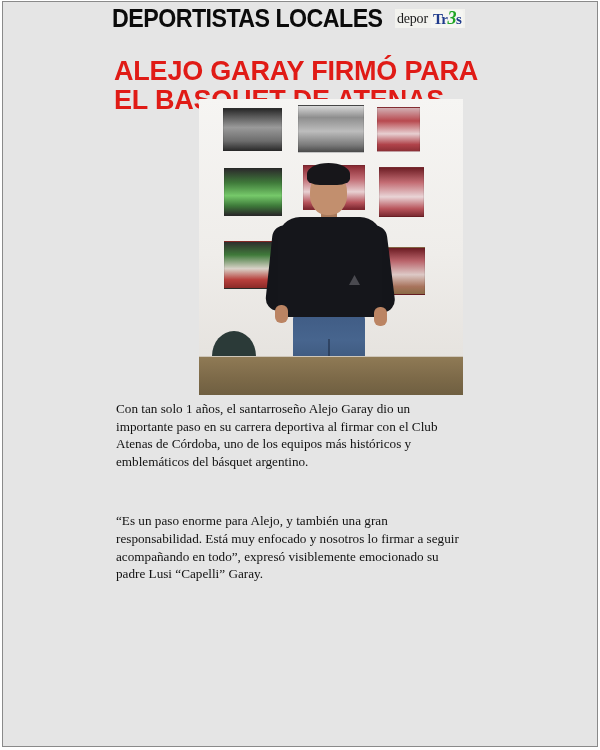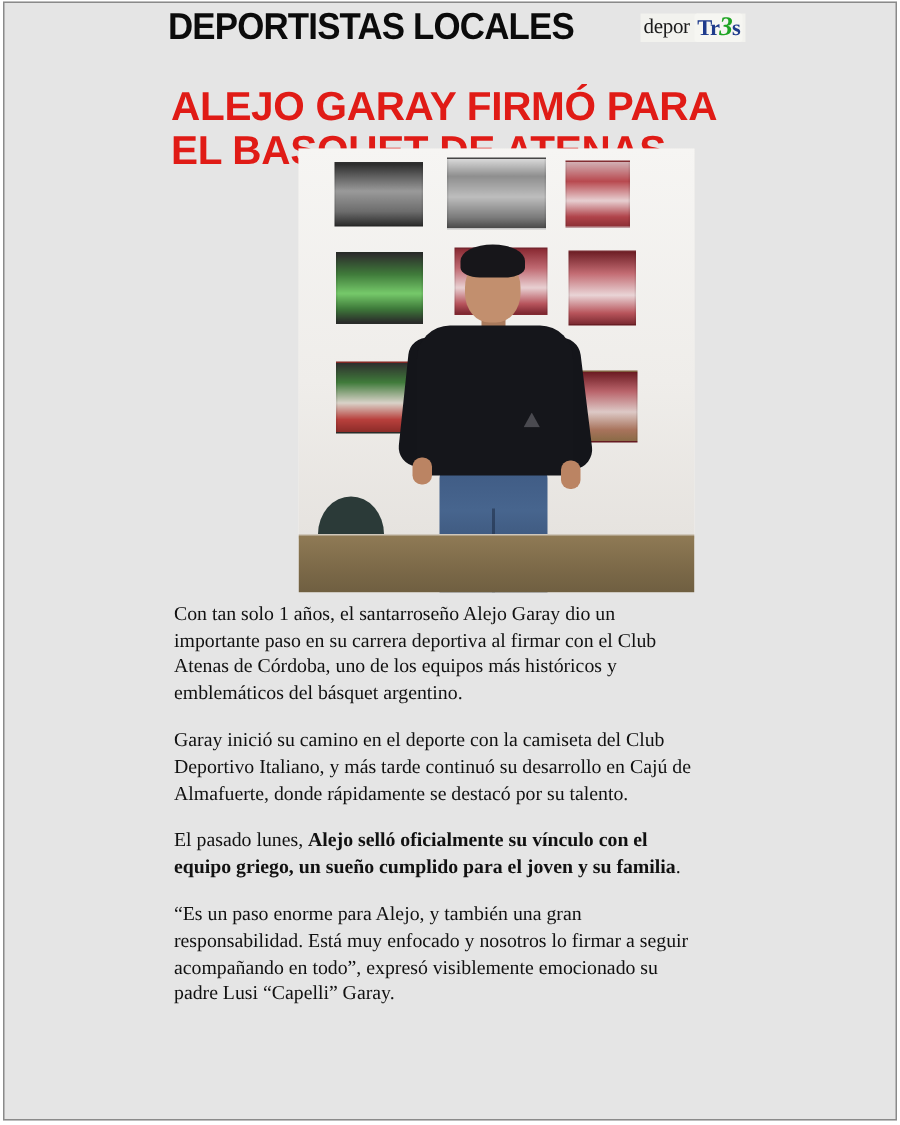--- a/index.html
+++ b/index.html
@@ -49,21 +49,20 @@
   }
   .logo {
     position: absolute;
     left: 392px;
     top: 7px;
     height: 19px;
     display: flex;
     align-items: center;
     background: #f2f2ee;
     padding: 0 2px;
-    margin-left: 32px;
   }
   .logo .logo-depor {
     font-family: "Liberation Serif", serif;
     font-size: 14px;
     color: #1a1a1a;
     letter-spacing: -0.2px;
   }
   .logo .logo-mark {
     margin-left: 3px;
     background: #f6f6f2;
@@ -267,20 +266,18 @@
       <div class="p-hand-r"></div>
     </div>
 
     <div class="floor-edge"></div>
     <div class="floor"></div>
   </div>
 
   <div class="article">
     <p>Con tan solo 1 años, el santarroseño Alejo Garay dio un importante paso en su carrera deportiva al firmar con el Club Atenas de Córdoba, uno de los equipos más históricos y emblemáticos del básquet argentino.</p>
     <div class="gap"></div>
-    <p>Garay inició su camino en el deporte con la camiseta del Club Deportivo Italiano, y más tarde continuó su desarrollo en Cajú de Almafuerte, donde rápidamente se destacó por su talento.</p>
     <div class="gap"></div>
-    <p><span>El pasado lunes, </span><span class="bold">Alejo selló oficialmente su vínculo con el equipo griego, un sueño cumplido para el joven y su familia</span><span>.</span></p>
     <div class="gap"></div>
     <p>“Es un paso enorme para Alejo, y también una gran responsabilidad. Está muy enfocado y nosotros lo firmar a seguir acompañando en todo”, expresó visiblemente emocionado su padre Lusi “Capelli” Garay.</p>
   </div>
 
 </div>
 
 </body></html>

